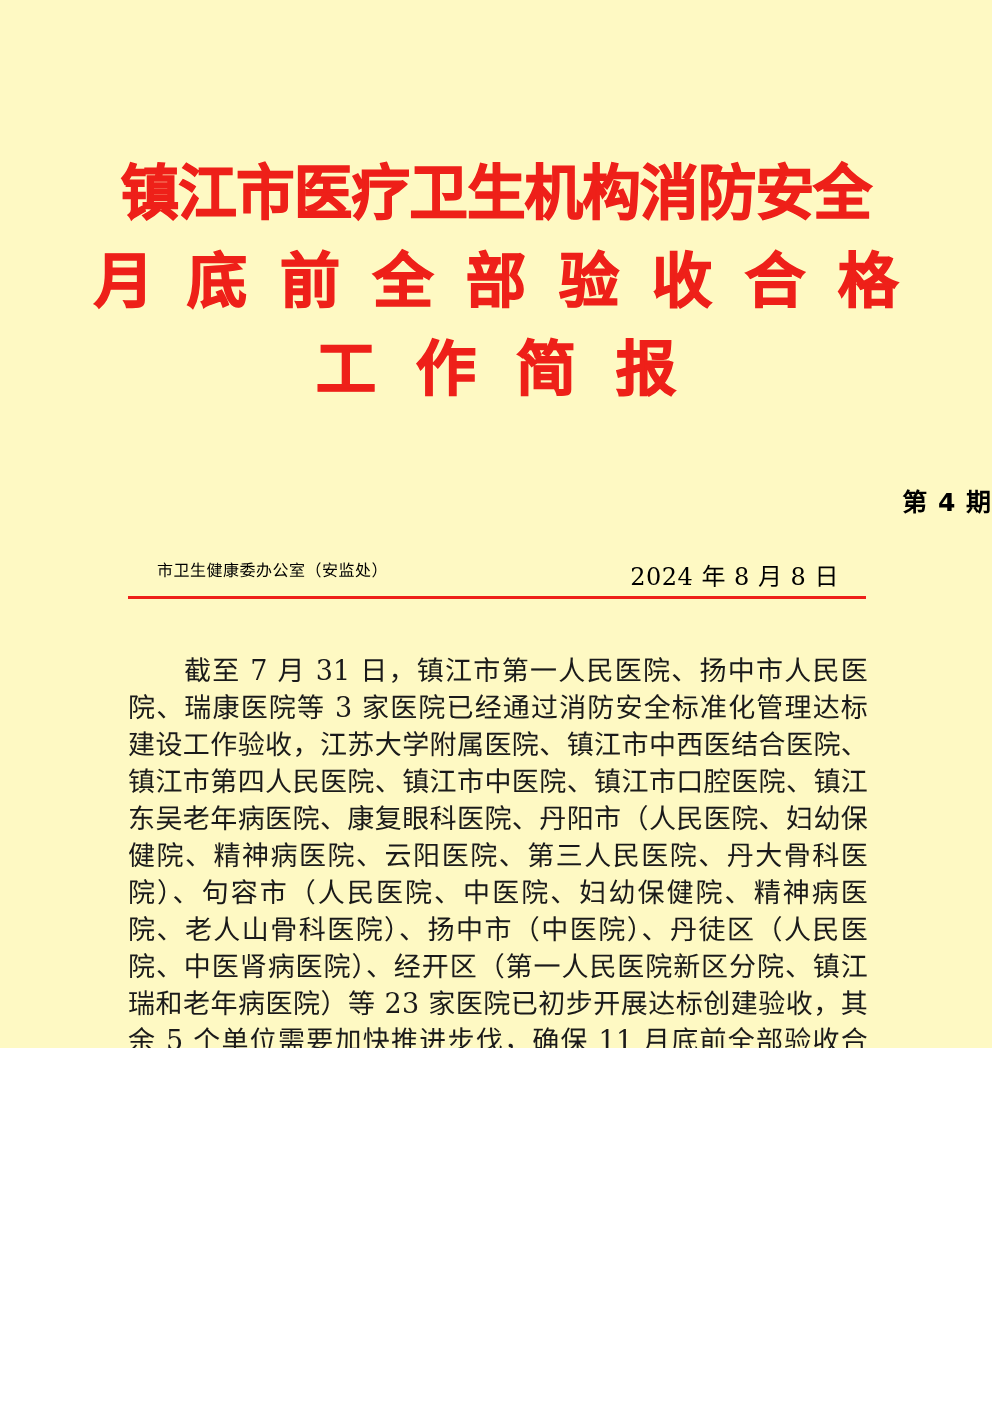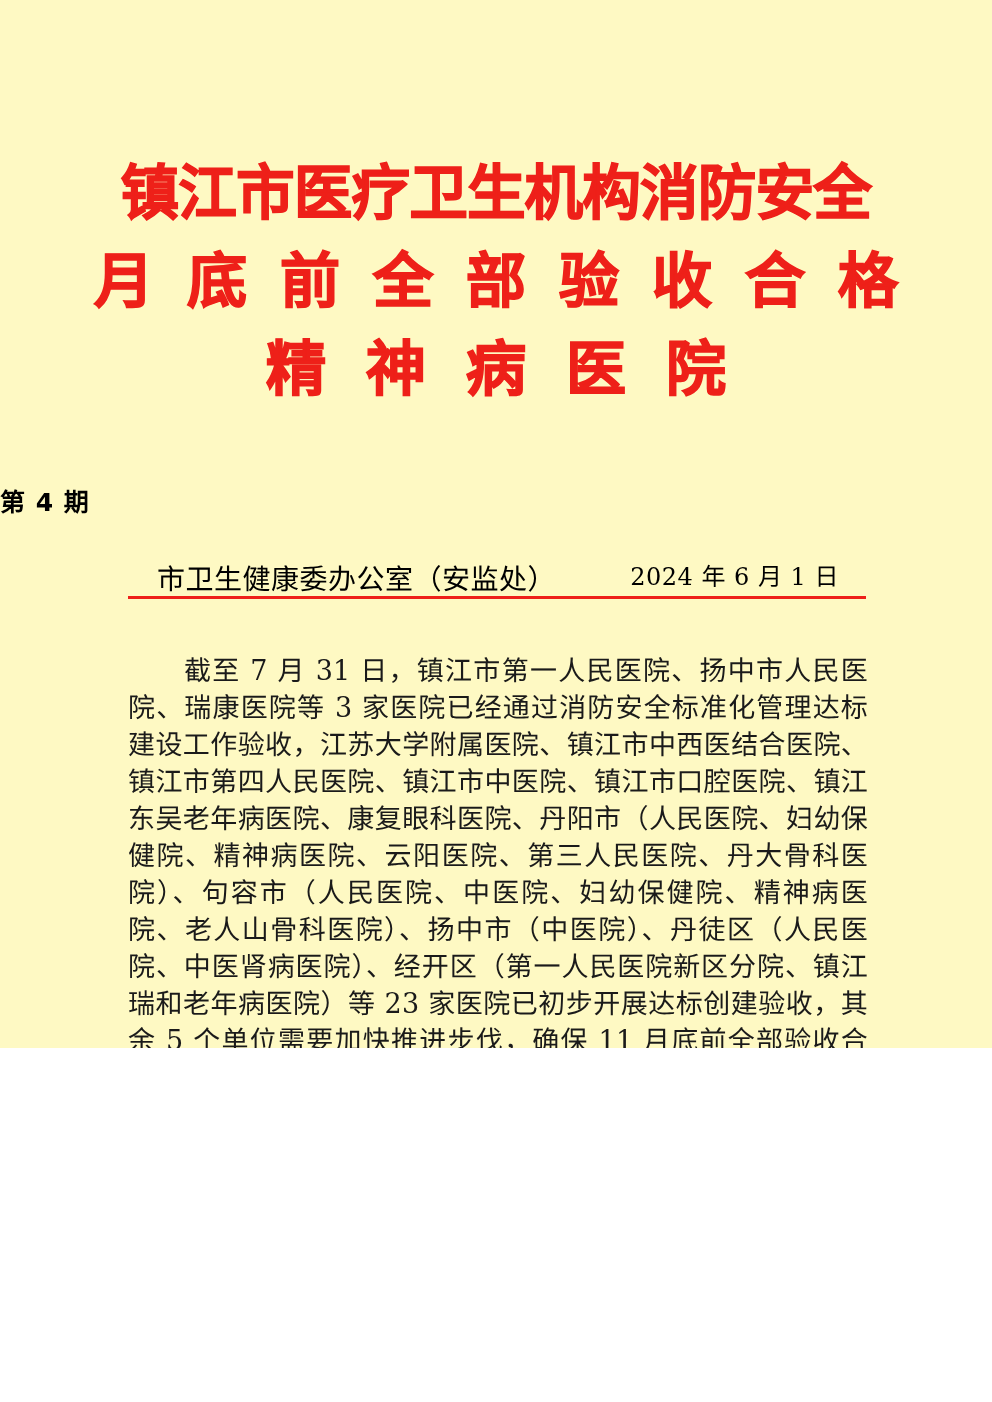--- a/index.html
+++ b/index.html
@@ -71,42 +71,42 @@
     letter-spacing: 40px;
     text-indent: 40px;
   }
 
   
   .issue-no {
     position: absolute;
     left: 0;
     top: 482px;
     width: 992px;
-    text-align: left;
+    text-align: right;
     font-family: "DejaVu Sans", "Liberation Sans", sans-serif;
     font-weight: 700;
     font-size: 25px;
     letter-spacing: 1px;
     color: #000000;
   }
 
   
   .issuer-row {
     position: absolute;
     left: 128px;
     top: 557px;
     width: 738px;
     height: 36px;
   }
 
   .issuer-name {
     position: absolute;
     left: 29px;
     top: 0;
-    font-size: 28px;
+    font-size: 16px;
     letter-spacing: 0.5px;
     white-space: nowrap;
     font-family: "DejaVu Serif", "Liberation Serif", serif;
   }
 
   .issue-date {
     position: absolute;
     right: 27px;
     top: 0;
     font-size: 24px;
@@ -156,28 +156,28 @@
   }
 </style>
 </head>
 <body>
 
 <div id="page">
 
   <div class="masthead">
     <div class="title-line title-line-1">镇江市医疗卫生机构消防安全</div>
     <div class="title-line title-line-2">月底前全部验收合格</div>
-    <div class="title-line title-line-3">精神病医院</div>
+    <div class="title-line title-line-3">工作简报</div>
   </div>
 
   <div class="issue-no">第 4 期</div>
 
   <div class="issuer-row">
     <div class="issuer-name">市卫生健康委办公室（安监处）</div>
-    <div class="issue-date">2024 年 6 月 1 日</div>
+    <div class="issue-date">2024 年 8 月 8 日</div>
   </div>
 
   <div class="red-rule"></div>
 
   <div class="body-text">截至 7 月 31 日，镇江市第一人民医院、扬中市人民医院、瑞康医院等 3 家医院已经通过消防安全标准化管理达标建设工作验收，江苏大学附属医院、镇江市中西医结合医院、镇江市第四人民医院、镇江市中医院、镇江市口腔医院、镇江东吴老年病医院、康复眼科医院、丹阳市（人民医院、妇幼保健院、精神病医院、云阳医院、第三人民医院、丹大骨科医院）、句容市（人民医院、中医院、妇幼保健院、精神病医院、老人山骨科医院）、扬中市（中医院）、丹徒区（人民医院、中医肾病医院）、经开区（第一人民医院新区分院、镇江瑞和老年病医院）等 23 家医院已初步开展达标创建验收，其余 5 个单位需要加快推进步伐，确保 11 月底前全部验收合格。</div>
 
   <div class="page-footer">— 1 —</div>
 
 </div>
 

